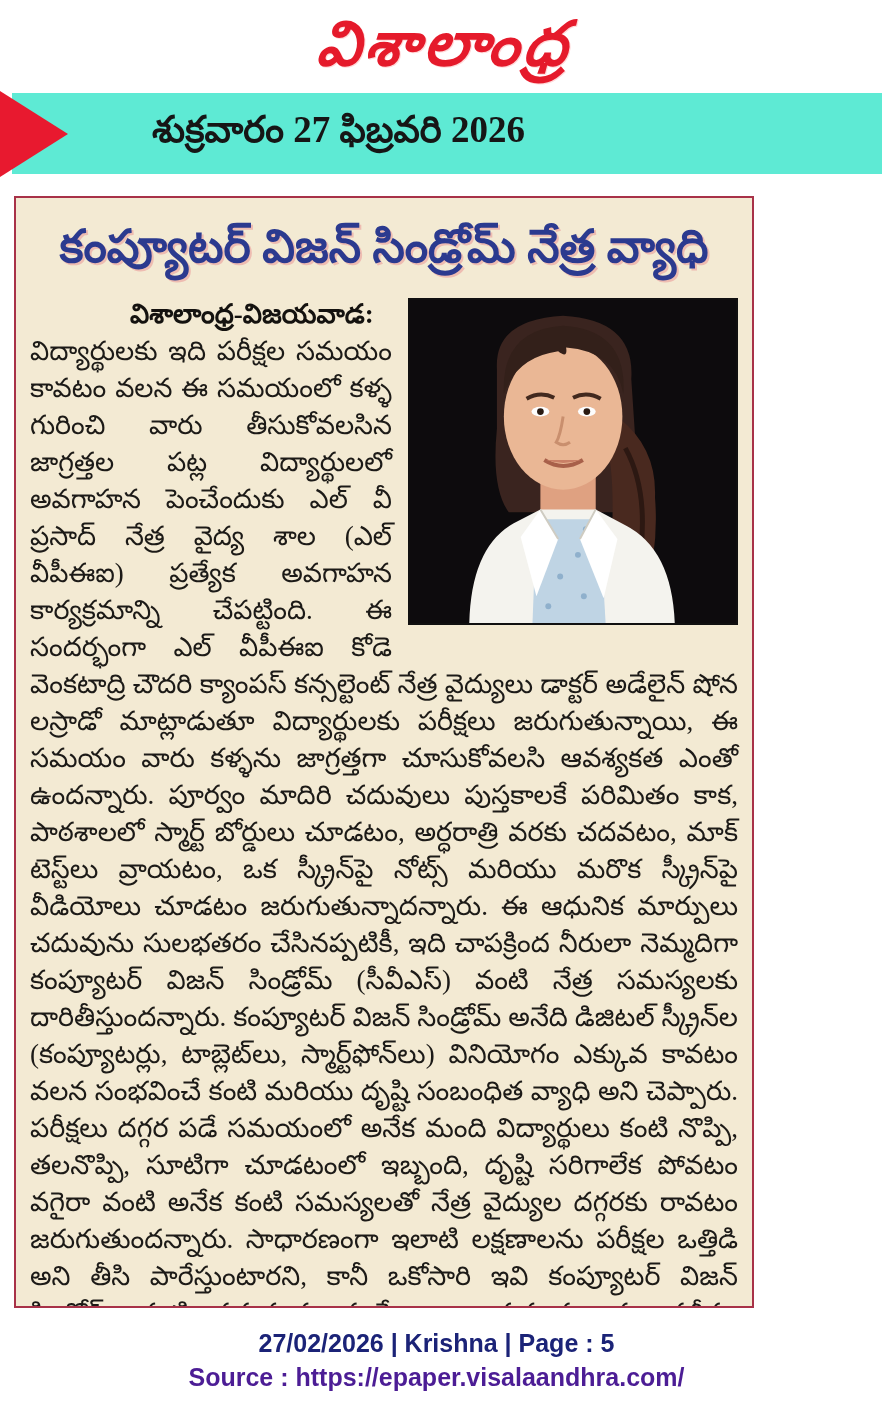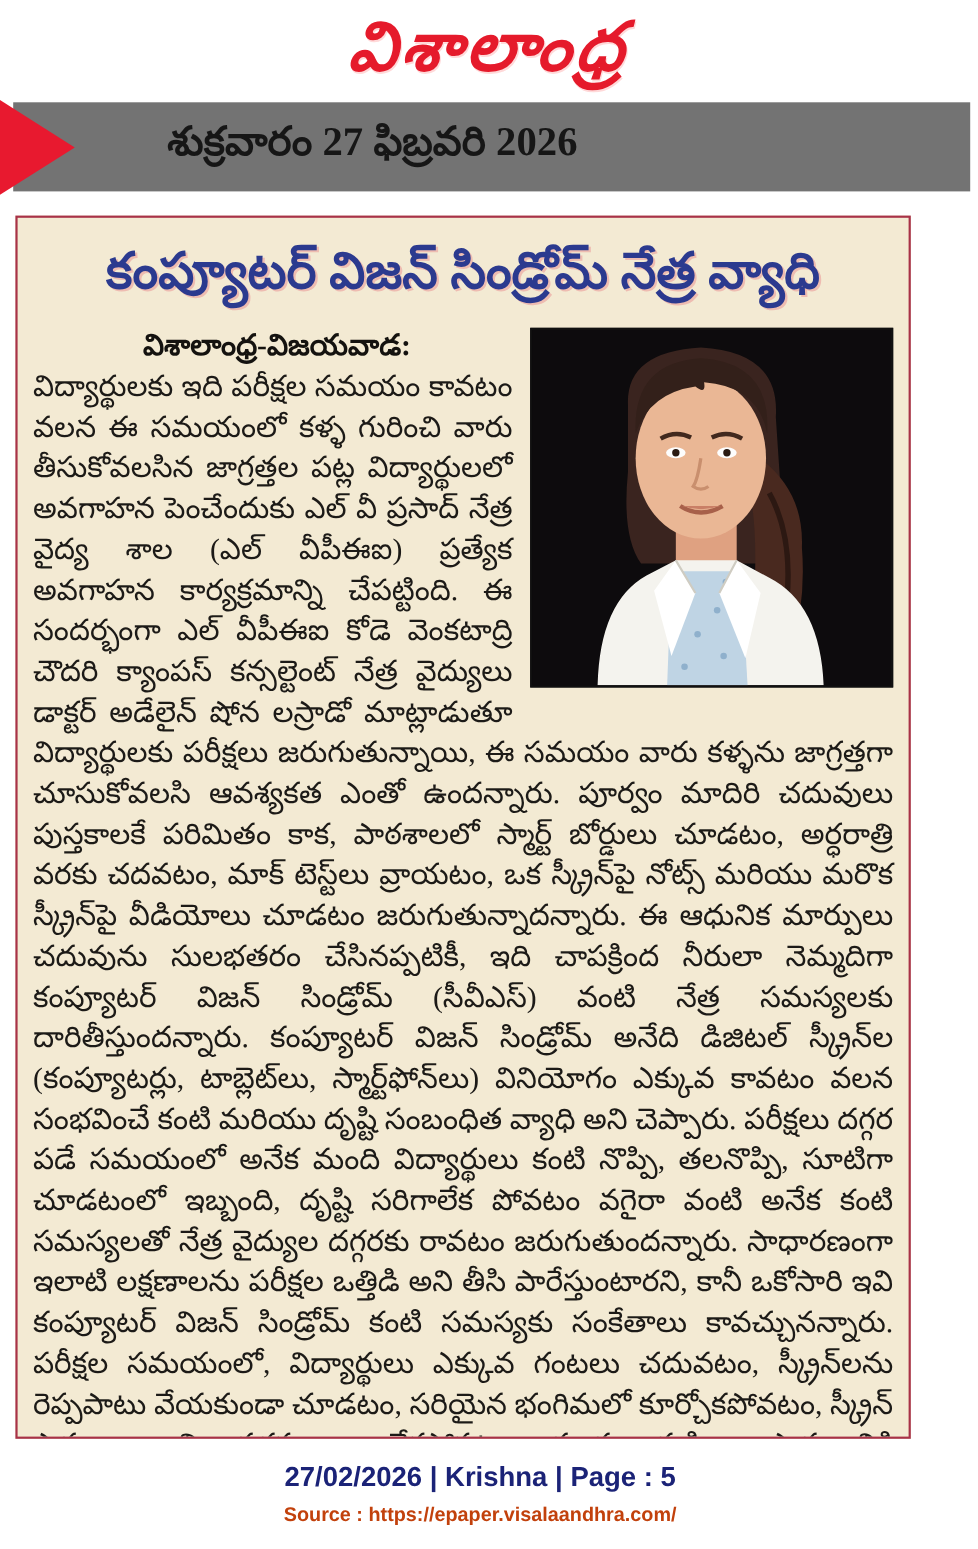--- a/index.html
+++ b/index.html
@@ -18,39 +18,39 @@
     color: #e51a2b;
     letter-spacing: 4px;
     transform: skewX(-4deg);
     text-shadow: 1px 1px 0 #ffd9d9;
     line-height: 80px;
   }
 
   
   .date-bar {
     position: absolute; left: 12px; right: 7px; top: 93px; height: 81px;
-    background: #737373;
+    background: #5eead4;
   }
   .date-arrow {
     position: absolute; left: -12px; top: -2px;
     width: 0; height: 0;
     border-top: 43px solid transparent;
     border-bottom: 43px solid transparent;
     border-left: 68px solid #e8192f;
   }
   .date-text {
     position: absolute; left: 140px; top: 0; height: 81px;
     display: flex; align-items: center;
     font-size: 37px; font-weight: bold; color: #161616;
     font-family: "Liberation Serif", "DejaVu Sans", serif;
   }
 
   
   .article-box {
-    position: absolute; left: 14px; top: 196px; width: 814px; height: 1112px;
+    position: absolute; left: 14px; top: 196px; width: 740px; height: 1112px;
     background: #f3ead3;
     border: 2px solid #a83248;
     overflow: hidden;
   }
   .headline { padding: 10px 8px 4px 8px; }
   .hl-line {
     display: block; text-align: center;
     font-size: 46px; font-weight: bold;
     color: #2b3a8f;
     line-height: 78px;
@@ -80,21 +80,21 @@
   
   .footer { position: absolute; left: 0; right: 16px; top: 1326px; text-align: center; }
   .footer-meta {
     font-family: "Liberation Sans", sans-serif;
     font-size: 25px; font-weight: bold; color: #1b2377;
     line-height: 34px;
   }
   .footer-source {
     display: inline-block;
     font-family: "Liberation Sans", sans-serif;
-    font-size: 18px; font-weight: bold; color: #c2410c;
+    font-size: 25px; font-weight: bold; color: #4c1d95;
     line-height: 34px; text-decoration: none;
   }
 </style>
 </head>
 <body>
 
 <div class="page">
 
   <header class="masthead">
     <h1 class="masthead-title">విశాలాంధ్ర</h1>

